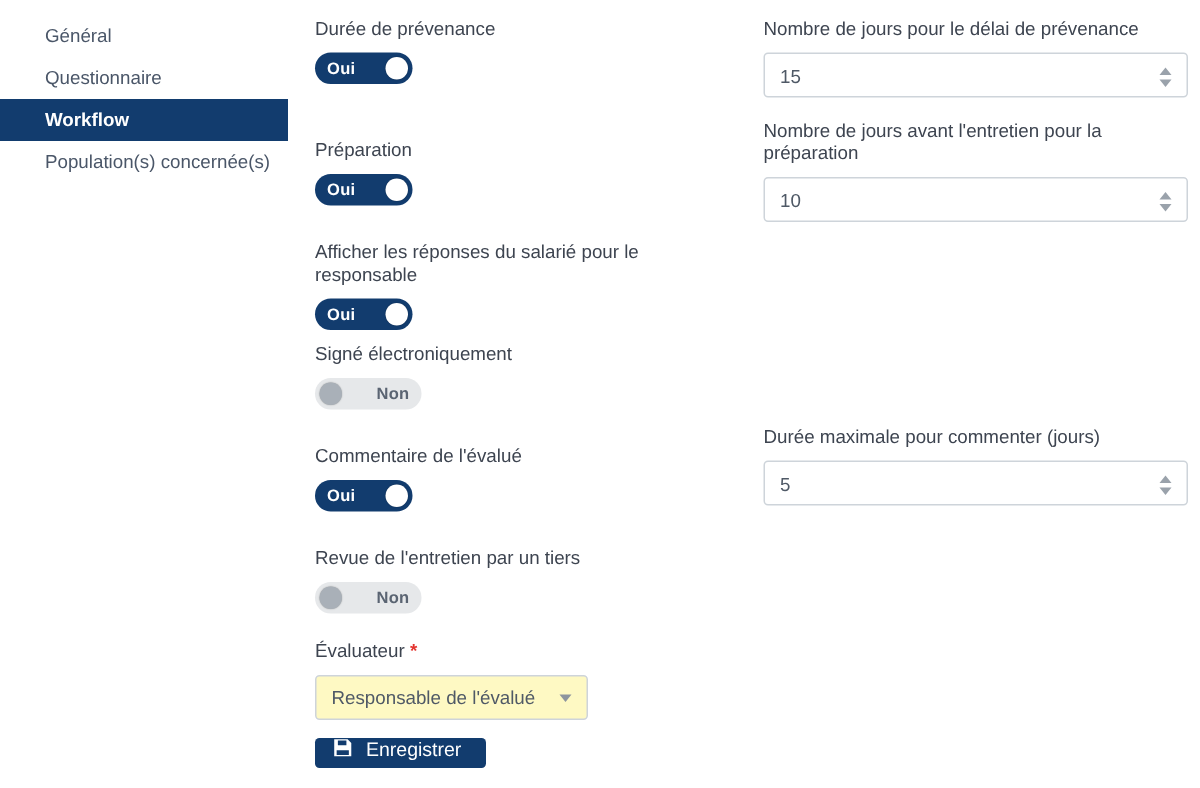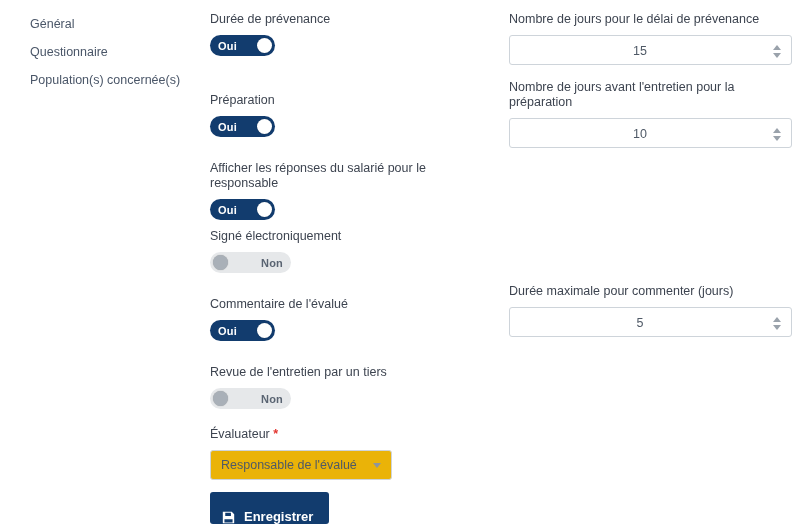--- a/index.html
+++ b/index.html
@@ -86,21 +86,21 @@
     background: #e6e8ea;
     padding: 0 8px 0 3px;
     color: #5a6472;
   }
   .toggle .tlabel {
     font-size: 11px;
     font-weight: bold;
     letter-spacing: .2px;
   }
   .toggle.on .tlabel { margin-right: 20px; }
-  .toggle.off .tlabel { margin-left: 14px; padding-left: 19px; }
+  .toggle.off .tlabel { margin-left: 4px; padding-left: 19px; }
   .knob {
     width: 15px;
     height: 15px;
     border-radius: 50%;
     background: #ffffff;
     box-shadow: 0 0 1px rgba(0,0,0,.35);
   }
   .toggle.off .knob {
     background: #a9b0b8;
   }
@@ -119,21 +119,20 @@
   .num-wrap input {
     border: 0;
     outline: 0;
     height: 28px;
     width: 240px;
     padding-left: 10px;
     font-family: "Liberation Sans", sans-serif;
     font-size: 12.5px;
     color: #4f5966;
     background: transparent;
-    text-align: center;
   }
   .spinner {
     position: absolute;
     right: 8px;
     top: 4px;
     width: 12px;
     height: 22px;
     display: flex;
     flex-direction: column;
     justify-content: center;
@@ -148,21 +147,21 @@
   .spinner .up { border-bottom: 5px solid #9aa2ab; margin-bottom: 3px; }
   .spinner .dn { border-top: 5px solid #9aa2ab; }
 
   
   .select-wrap {
     position: relative;
     width: 182px;
     height: 30px;
     border: 1px solid #ced4da;
     border-radius: 3px;
-    background: #eab308;
+    background: #fef9c3;
     box-sizing: border-box;
     cursor: pointer;
   }
   .select-wrap .sel-val {
     line-height: 28px;
     padding-left: 10px;
     font-size: 12.5px;
     color: #4f5966;
     white-space: nowrap;
   }
@@ -172,50 +171,52 @@
     top: 12px;
     width: 0; height: 0;
     border-left: 4px solid transparent;
     border-right: 4px solid transparent;
     border-top: 5px solid #8d959e;
   }
 
   
   .btn-save {
     display: inline-flex;
-    align-items: flex-end;
-    height: 32px;
+    align-items: flex-start;
+    height: 20px;
     padding: 0 16px 0 12px;
     background: #123C6E;
     color: #ffffff;
     border: 0;
     border-radius: 3px;
     font-family: "Liberation Sans", sans-serif;
     font-size: 13px;
     cursor: pointer;
-    font-weight: bold;
   }
   .btn-save .lbl { margin-left: 9px; }
   .save-icon {
     width: 13px; height: 13px;
     display: inline-block;
     position: relative;
   }
 </style>
 </head>
 <body>
 
 <div class="page">
 
   <div class="sidebar">
     <div class="sidebar-item">
       <span>Général</span>
     </div>
     <div class="sidebar-item">
       <span>Questionnaire</span>
+    </div>
+    <div class="sidebar-item active">
+      <span>Workflow</span>
     </div>
     <div class="sidebar-item">
       <span>Population(s) concernée(s)</span>
     </div>
   </div>
 
   <div class="col-mid">
 
     <div class="grp-pos" style="top:0px;">
       <div class="field-label">Durée de prévenance</div>

